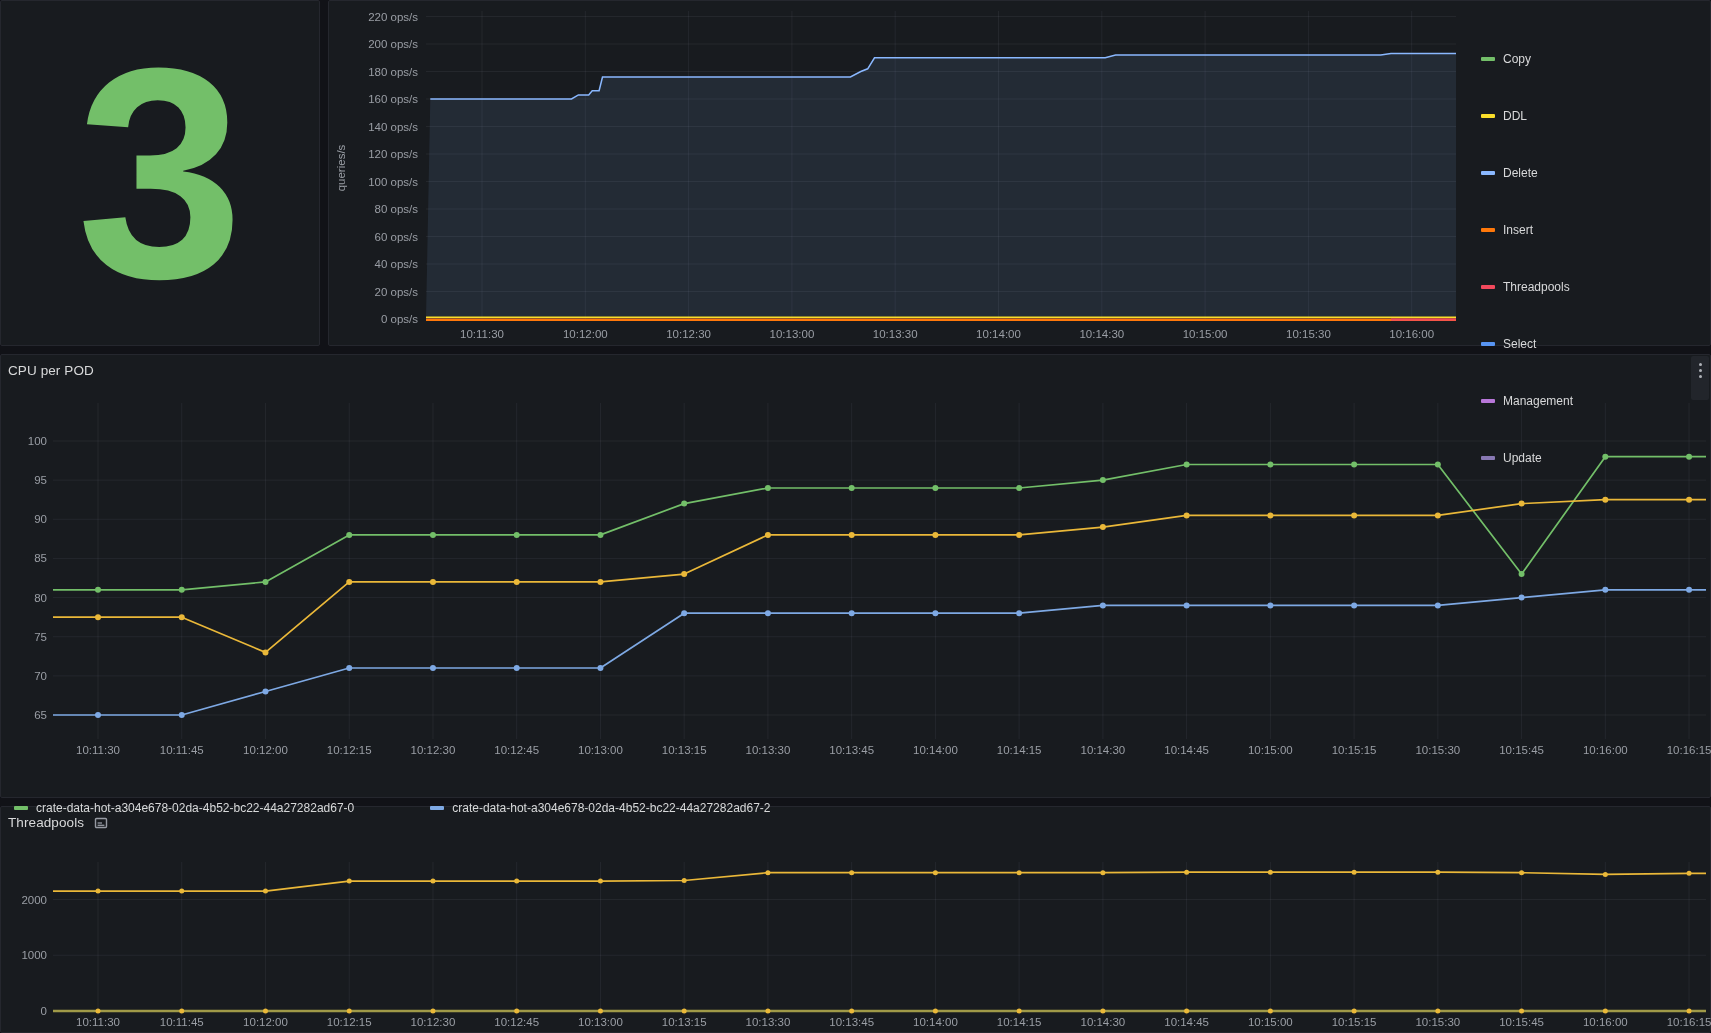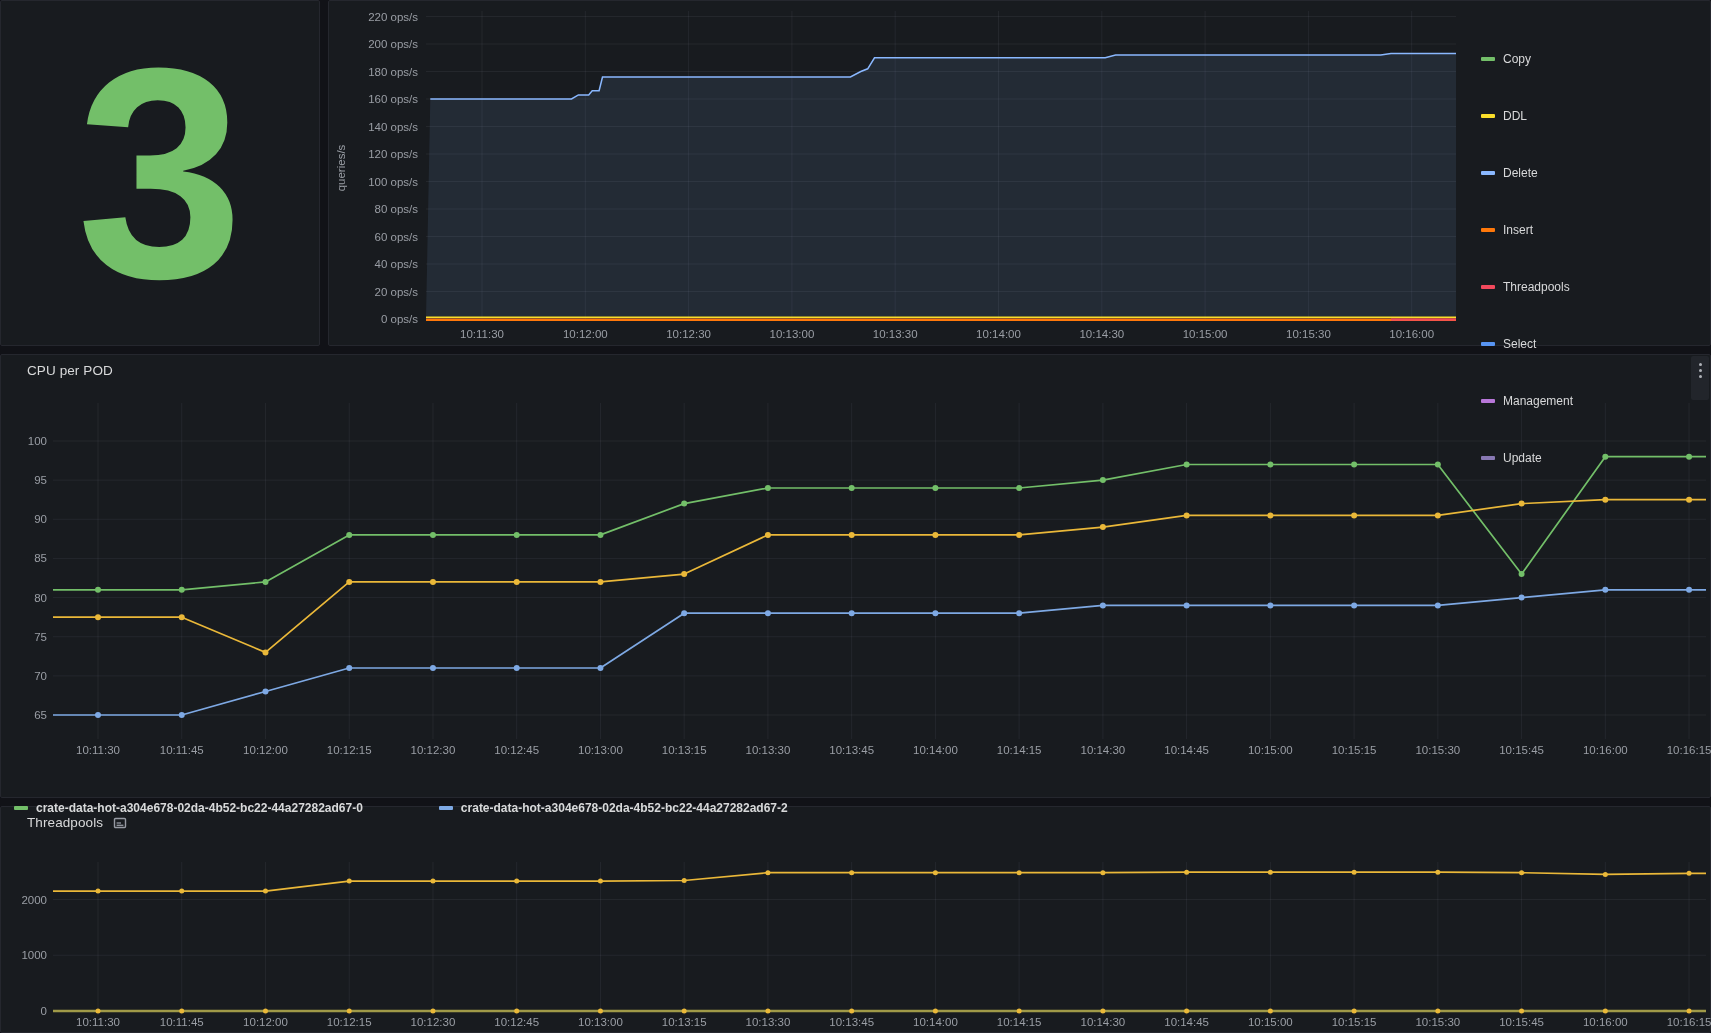--- a/index.html
+++ b/index.html
@@ -1,33 +1,33 @@
 <!DOCTYPE html>
 <html><head>
 <meta charset="utf-8">
 <style>
   html,body{margin:0;padding:0;background:#111217;}
   body{width:1711px;height:1033px;position:relative;overflow:hidden;
        font-family:"Liberation Sans","DejaVu Sans",sans-serif;}
   .panel{position:absolute;background:#181b1f;border:1px solid #25272e;border-radius:2px;box-sizing:border-box;}
-  .panel-title{position:absolute;left:26px;top:8px;font-size:13.5px;font-weight:500;color:#d8d9da;
+  .panel-title{position:absolute;left:7px;top:8px;font-size:13.5px;font-weight:500;color:#d8d9da;
                letter-spacing:.1px;display:flex;align-items:center;gap:10px;z-index:3;cursor:pointer;}
   svg{position:absolute;inset:0;overflow:visible;}
   svg text.tick{fill:#9a9ea5;font-size:11.5px;font-family:"Liberation Sans","DejaVu Sans",sans-serif;}
   .grid{stroke:rgba(204,204,220,0.07);stroke-width:1;}
   
   .stat-value{position:absolute;inset:0;display:flex;align-items:center;justify-content:center;
               font-size:300px;font-weight:600;line-height:1;}
   
   .q-legend{position:absolute;left:1152px;top:11px;display:flex;flex-direction:column;z-index:2;}
   .legend-item{display:flex;align-items:center;height:21px;cursor:pointer;margin-top:36px;}
   .legend-marker{display:inline-block;width:14px;height:4px;border-radius:1px;margin-right:8px;flex:none;}
   .legend-label{font-size:12px;color:#d8d9da;white-space:nowrap;}
   
-  .cpu-legend{position:absolute;left:13px;top:406px;display:flex;gap:76px;z-index:2;font-weight:bold;}
+  .cpu-legend{position:absolute;left:13px;top:406px;display:flex;gap:76px;z-index:2;}
   
   .kebab{position:absolute;right:1px;top:1px;width:18px;height:44px;background:#22252b;border-radius:2px;
          display:flex;flex-direction:column;align-items:center;justify-content:flex-start;padding-top:7px;
          gap:3px;cursor:pointer;z-index:4;box-sizing:border-box;}
   .kebab i{width:3px;height:3px;border-radius:50%;background:#aeb1b7;}
   .desc-icon{display:inline-flex;cursor:pointer;}
 </style>
 </head>
 <body>
 

